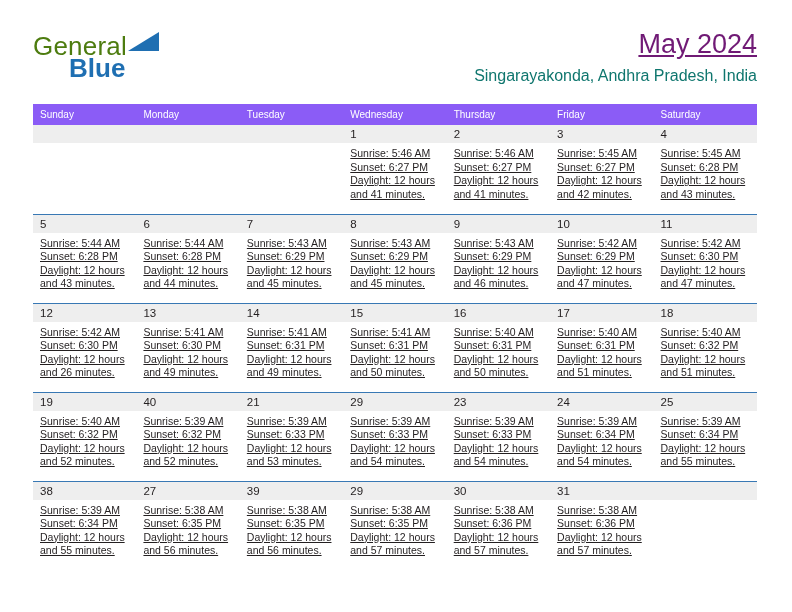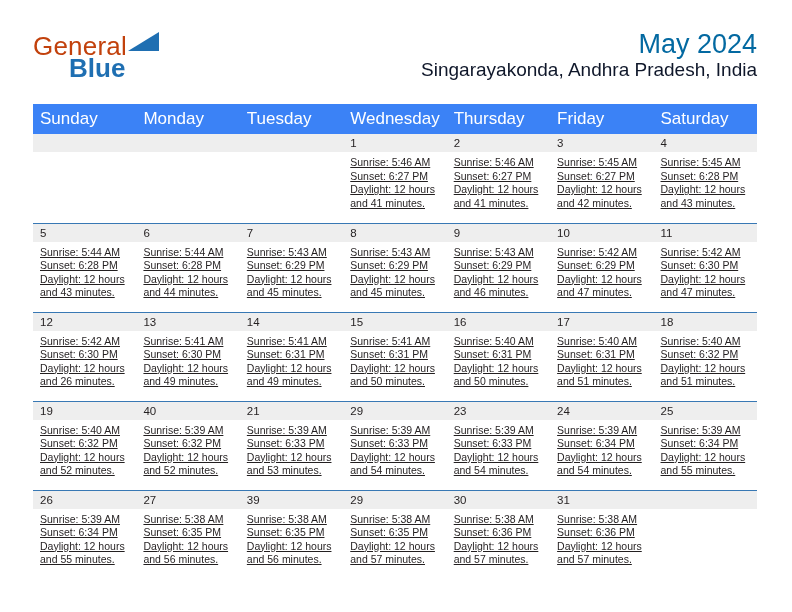--- a/index.html
+++ b/index.html
@@ -28,21 +28,21 @@
   }
   .brand {
     position: absolute;
     left: 0;
     top: 4px;
     width: 220px;
     height: 60px;
   }
   .brand-general {
     font-size: 26px;
-    color: #c2410c;
+    color: #4d7c0f;
     letter-spacing: .2px;
     line-height: 26px;
     font-weight: 400;
   }
   .brand-row1 {
     display: flex;
     align-items: flex-end;
   }
   .brand-tri {
     display: inline-block;
@@ -59,45 +59,46 @@
     font-weight: 700;
   }
   .title-wrap {
     position: absolute;
     right: 0;
     top: 0;
     text-align: right;
   }
   .cal-title {
     font-size: 27px;
-    color: #0369a1;
+    color: #701a75;
     line-height: 32px;
     white-space: nowrap;
+    text-decoration: underline;
   }
   .cal-subtitle {
-    font-size: 19px;
-    color: #0f172a;
+    font-size: 16px;
+    color: #0f766e;
     line-height: 20px;
-    margin-top: 0;
+    margin-top: 6px;
     white-space: nowrap;
   }
 
   
   .calendar {
     position: absolute;
     top: 104px;
     left: 33px;
     width: 724px;
     border-collapse: collapse;
     table-layout: fixed;
   }
   .calendar th {
-    background: #3b82f6;
+    background: #8b5cf6;
     color: #ffffff;
-    font-size: 17px;
+    font-size: 10px;
     font-weight: normal;
     text-align: left;
     padding: 5px 0 5px 7px;
     height: 21px;
     border: none;
   }
   .week-row td {
     vertical-align: top;
     padding: 0;
     border: none;
@@ -403,21 +404,21 @@
             <div class="details">
               <div>Sunrise: 5:39 AM</div>
               <div>Sunset: 6:34 PM</div>
               <div>Daylight: 12 hours</div>
               <div>and 55 minutes.</div>
             </div>
           </td>
         </tr>
         <tr class="week-row">
           <td>
-            <div class="daynum">26</div>
+            <div class="daynum">38</div>
             <div class="details">
               <div>Sunrise: 5:39 AM</div>
               <div>Sunset: 6:34 PM</div>
               <div>Daylight: 12 hours</div>
               <div>and 55 minutes.</div>
             </div>
           </td>
           <td>
             <div class="daynum">27</div>
             <div class="details">

